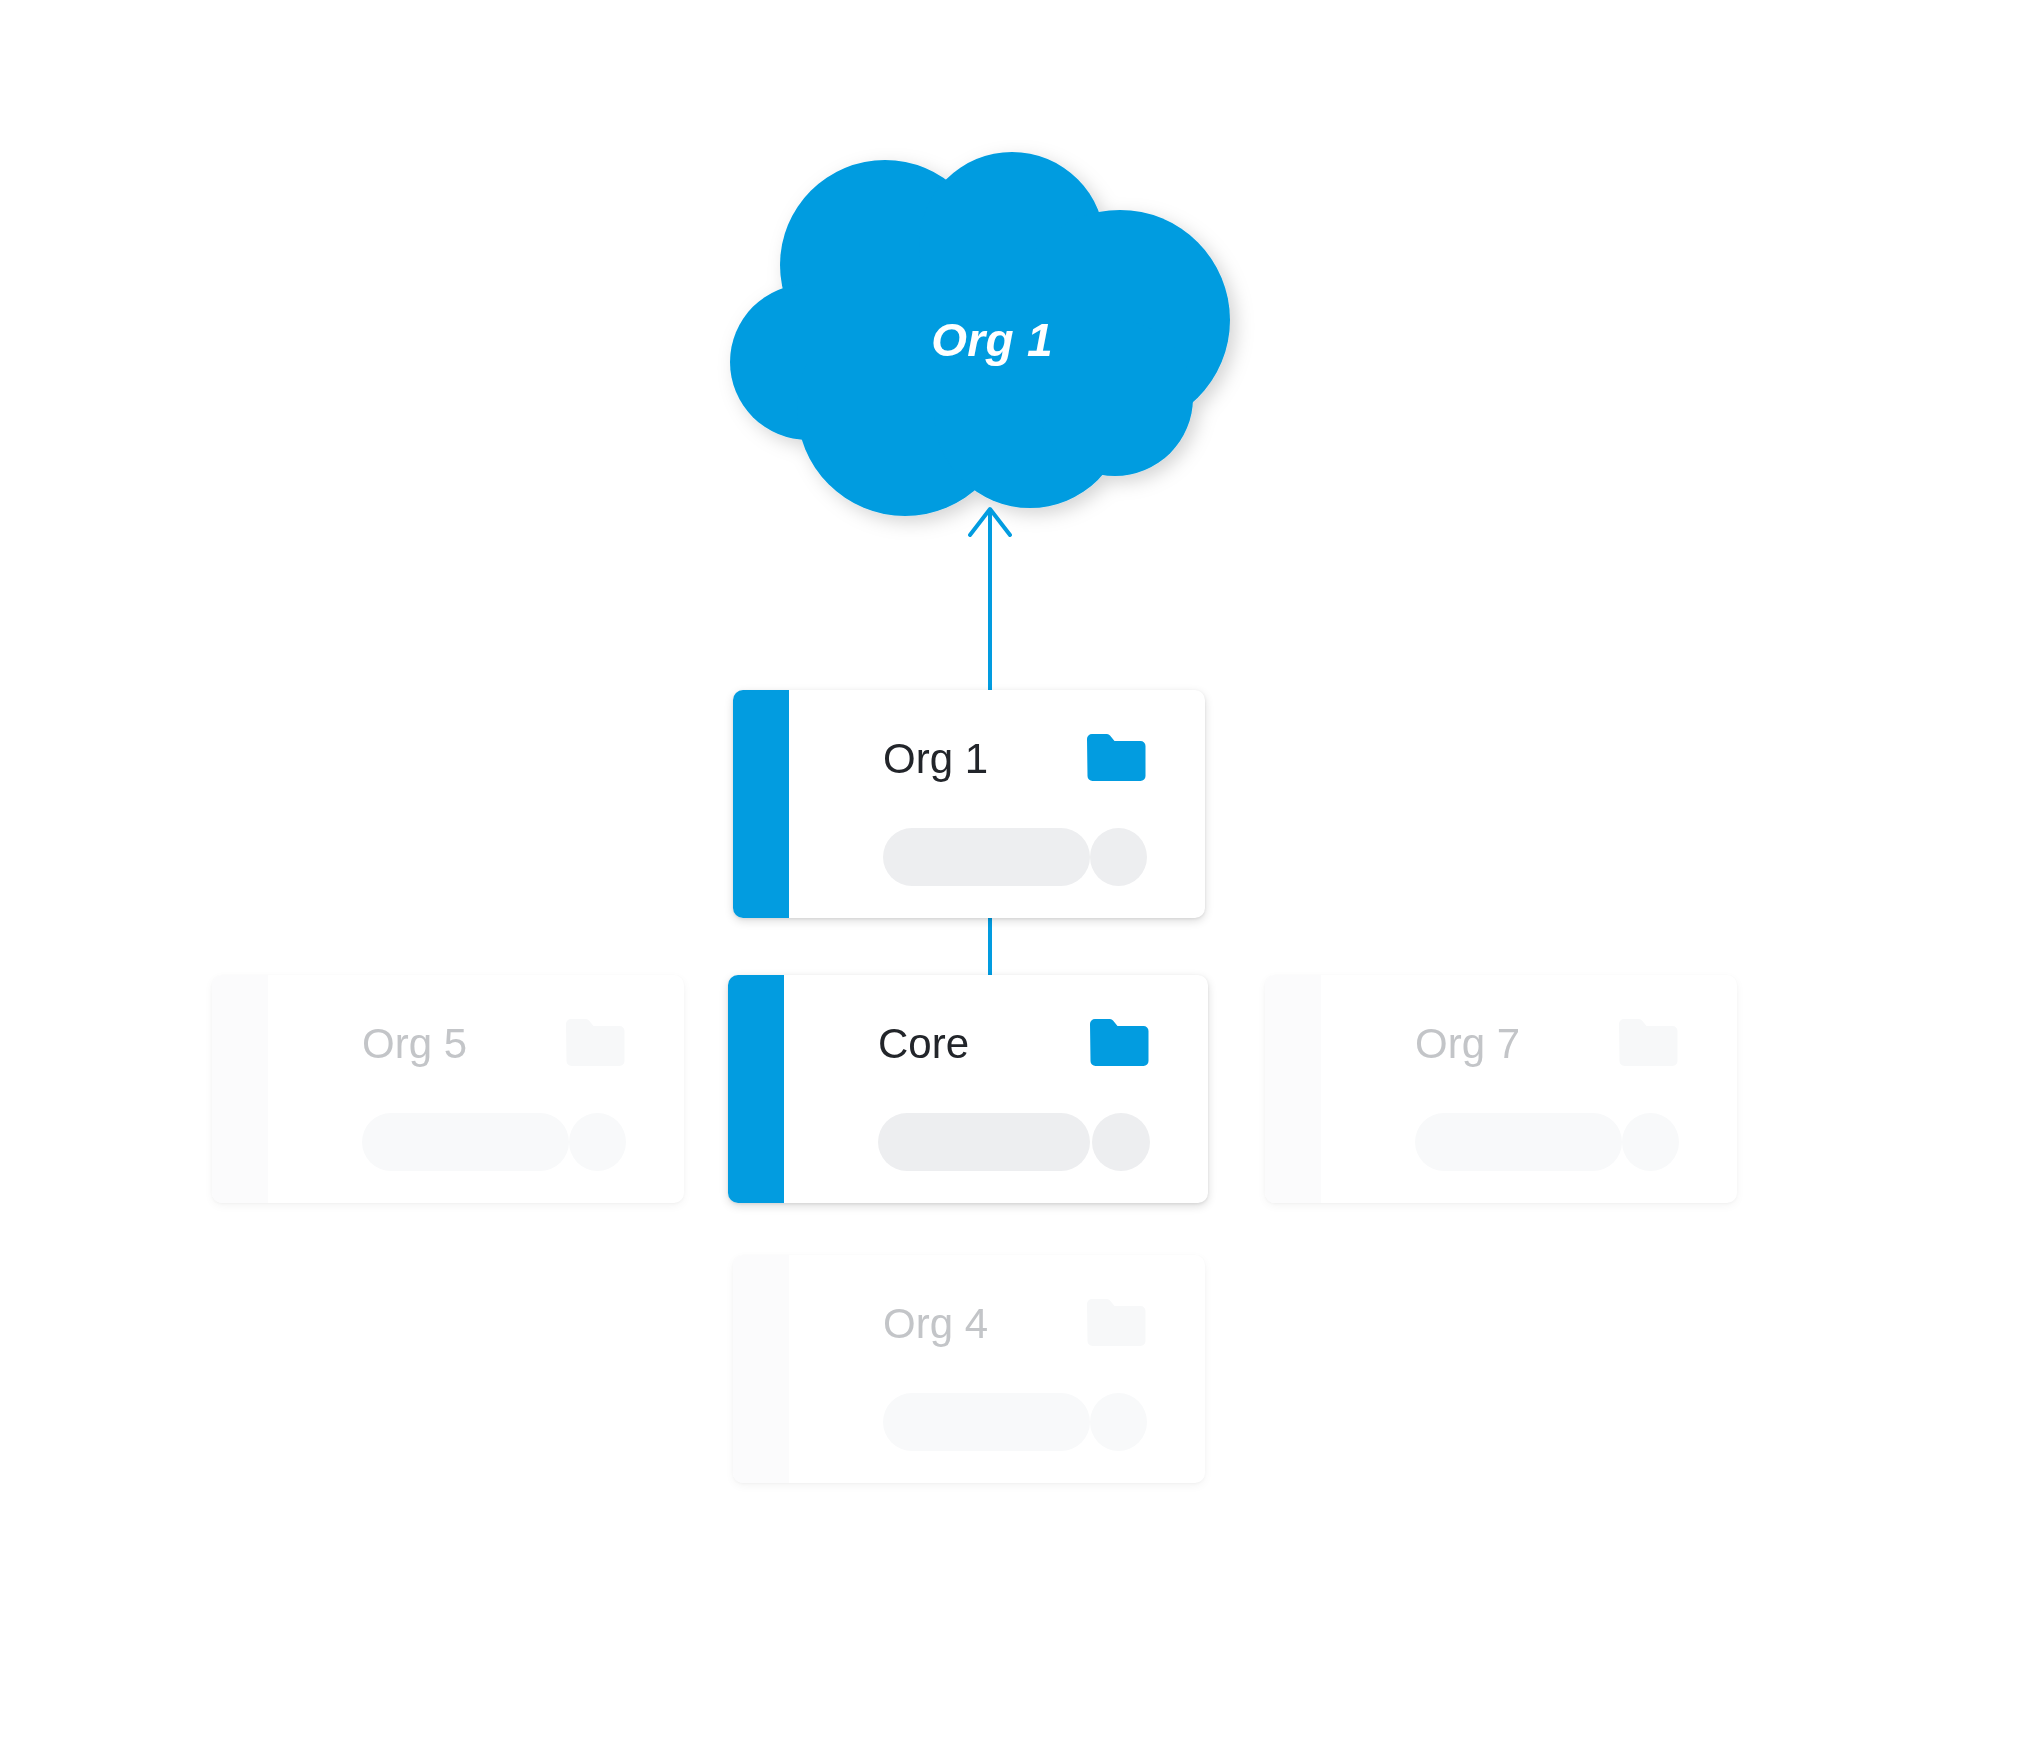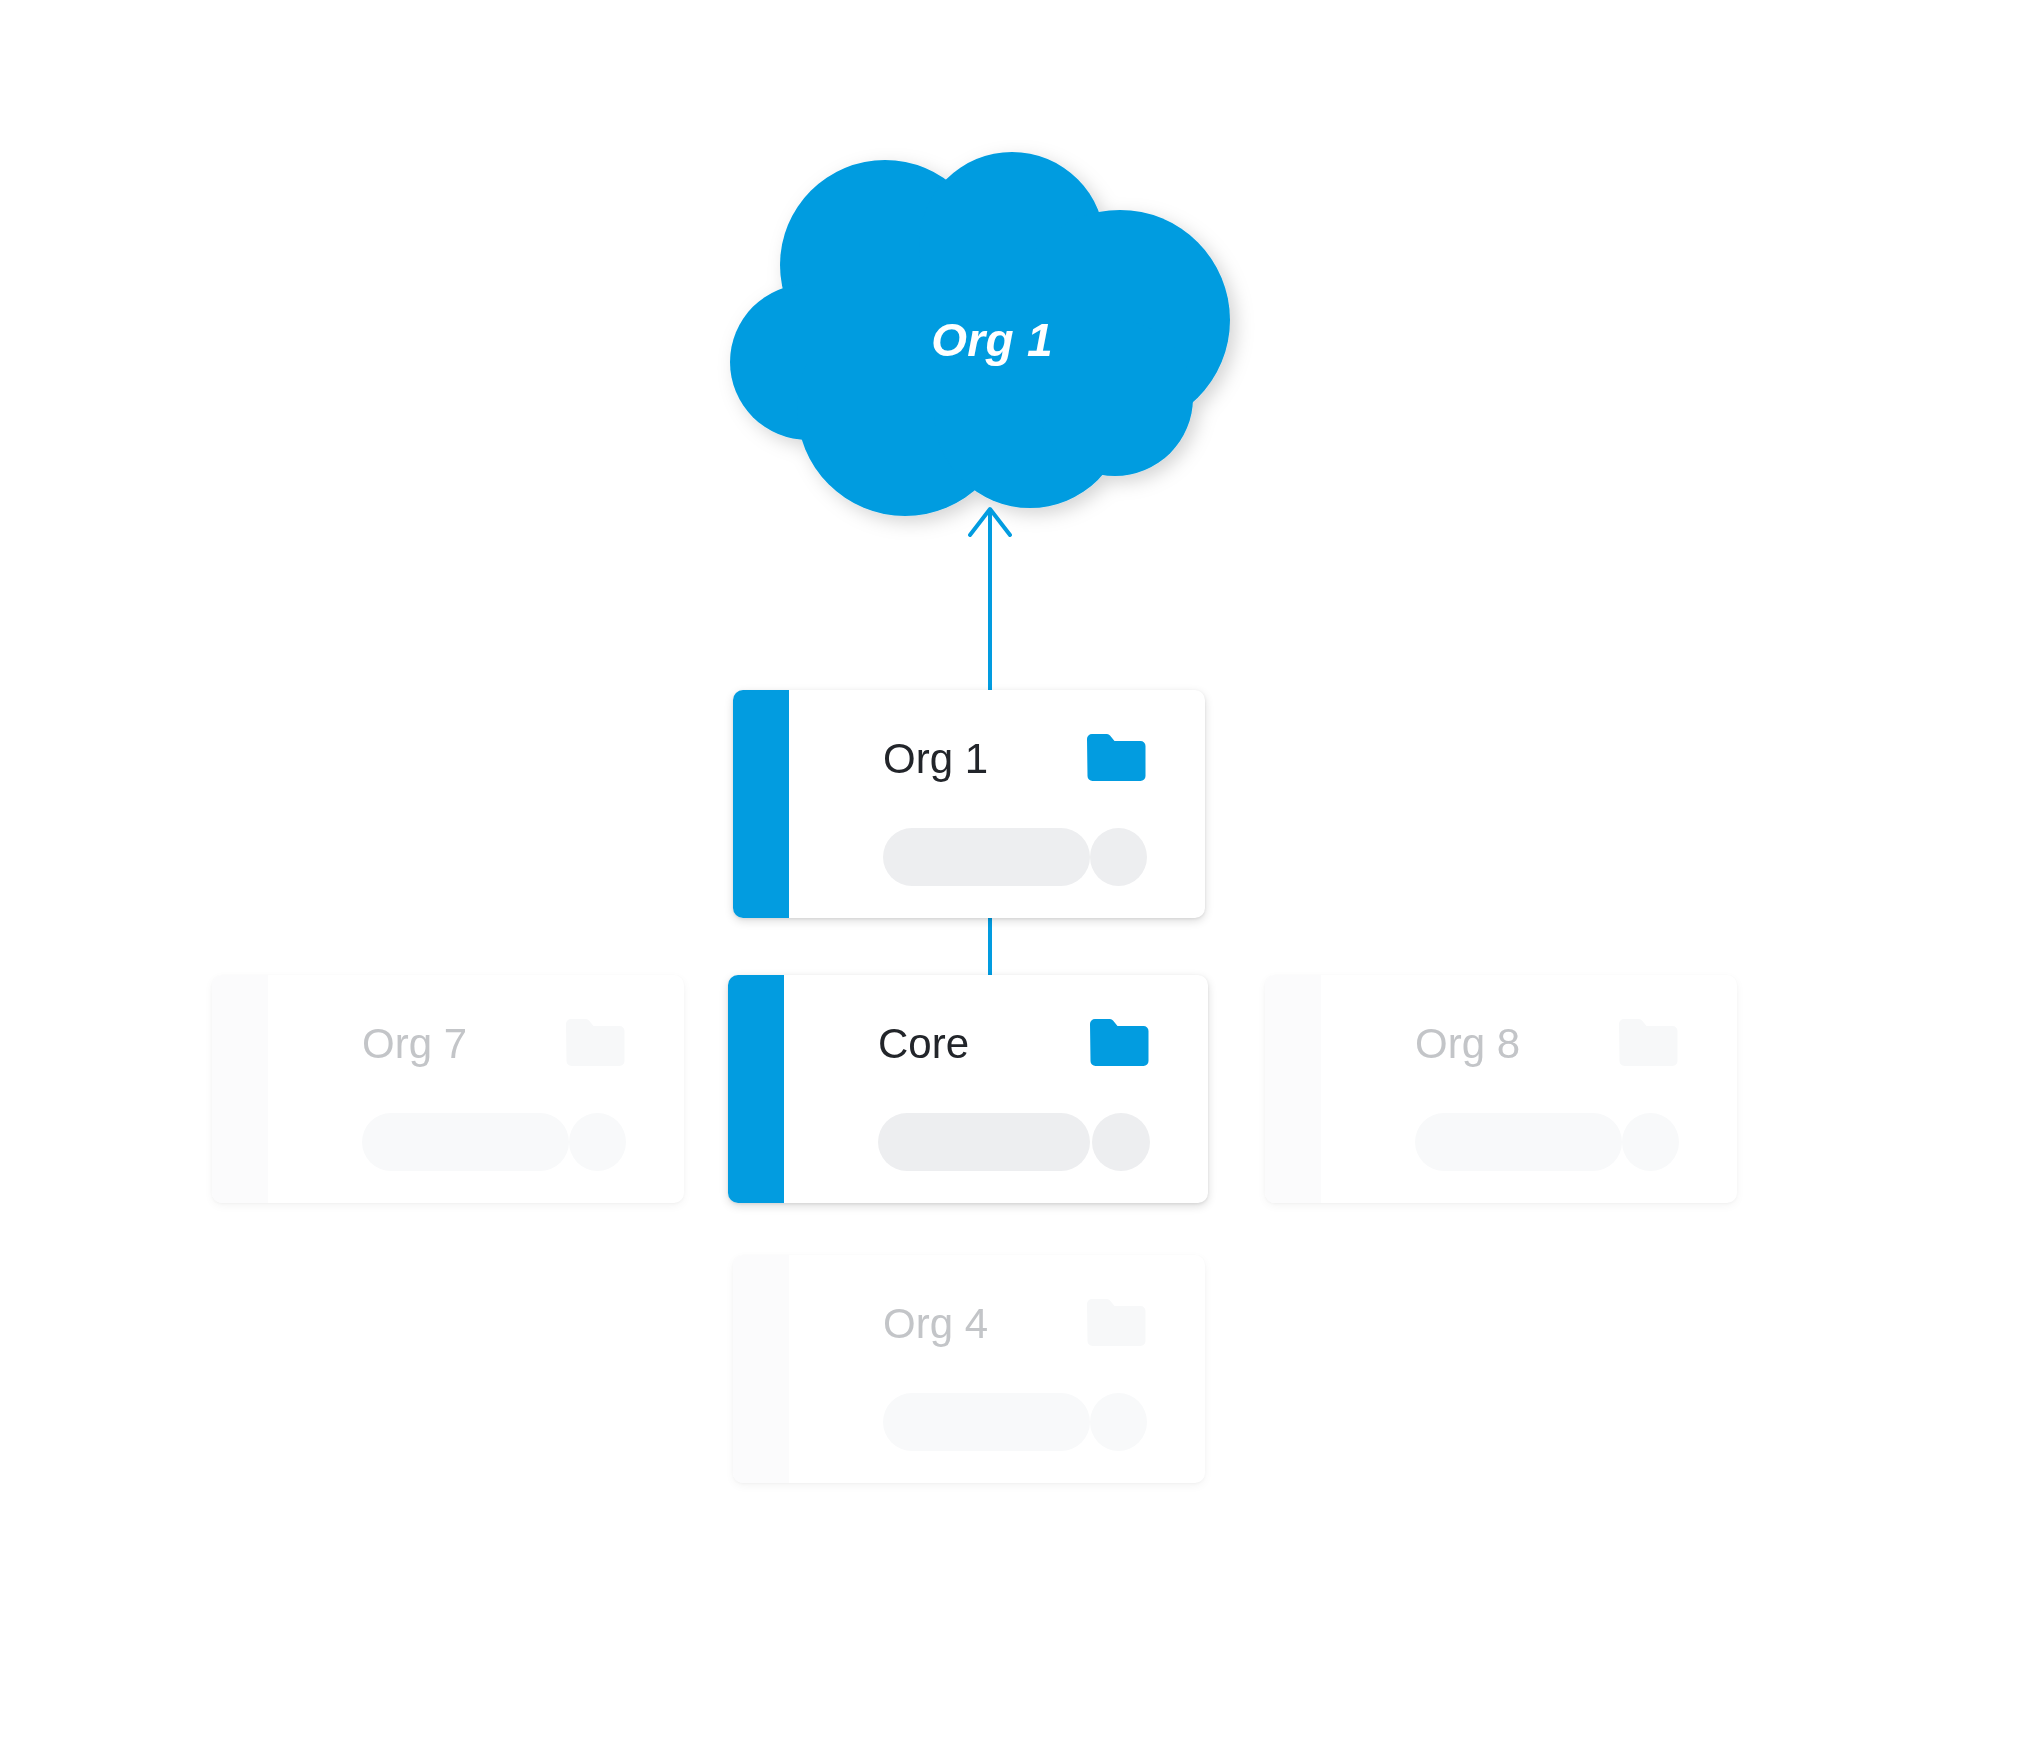--- a/index.html
+++ b/index.html
@@ -204,48 +204,48 @@
         <span class="ph-pill"></span>
         <span class="ph-circle"></span>
       </div>
     </div>
   </div>
 
   <div id="card-org4" class="card muted">
     <div class="bar"></div>
     <div class="body">
       <div class="row-top">
+        <span class="card-title">Org 5</span>
+        <svg class="folder-icon" viewBox="0 0 64 52" xmlns="http://www.w3.org/2000/svg">
+          <path d="M4 6 a5 5 0 0 1 5-5 h15 a4 4 0 0 1 3 1.6 l4.5 5.4 h26 a5 5 0 0 1 5 5 v30 a5 5 0 0 1 -5 5 h-48 a5 5 0 0 1 -5 -5 z"></path>
+        </svg>
+      </div>
+      <div class="row-bottom">
+        <span class="ph-pill"></span>
+        <span class="ph-circle"></span>
+      </div>
+    </div>
+  </div>
+
+  <div id="card-org2" class="card muted">
+    <div class="bar"></div>
+    <div class="body">
+      <div class="row-top">
         <span class="card-title">Org 7</span>
         <svg class="folder-icon" viewBox="0 0 64 52" xmlns="http://www.w3.org/2000/svg">
           <path d="M4 6 a5 5 0 0 1 5-5 h15 a4 4 0 0 1 3 1.6 l4.5 5.4 h26 a5 5 0 0 1 5 5 v30 a5 5 0 0 1 -5 5 h-48 a5 5 0 0 1 -5 -5 z"></path>
         </svg>
       </div>
       <div class="row-bottom">
         <span class="ph-pill"></span>
         <span class="ph-circle"></span>
       </div>
     </div>
   </div>
 
-  <div id="card-org2" class="card muted">
-    <div class="bar"></div>
-    <div class="body">
-      <div class="row-top">
-        <span class="card-title">Org 8</span>
-        <svg class="folder-icon" viewBox="0 0 64 52" xmlns="http://www.w3.org/2000/svg">
-          <path d="M4 6 a5 5 0 0 1 5-5 h15 a4 4 0 0 1 3 1.6 l4.5 5.4 h26 a5 5 0 0 1 5 5 v30 a5 5 0 0 1 -5 5 h-48 a5 5 0 0 1 -5 -5 z"></path>
-        </svg>
-      </div>
-      <div class="row-bottom">
-        <span class="ph-pill"></span>
-        <span class="ph-circle"></span>
-      </div>
-    </div>
-  </div>
-
   <div id="card-org3" class="card muted">
     <div class="bar"></div>
     <div class="body">
       <div class="row-top">
         <span class="card-title">Org 4</span>
         <svg class="folder-icon" viewBox="0 0 64 52" xmlns="http://www.w3.org/2000/svg">
           <path d="M4 6 a5 5 0 0 1 5-5 h15 a4 4 0 0 1 3 1.6 l4.5 5.4 h26 a5 5 0 0 1 5 5 v30 a5 5 0 0 1 -5 5 h-48 a5 5 0 0 1 -5 -5 z"></path>
         </svg>
       </div>
       <div class="row-bottom">

